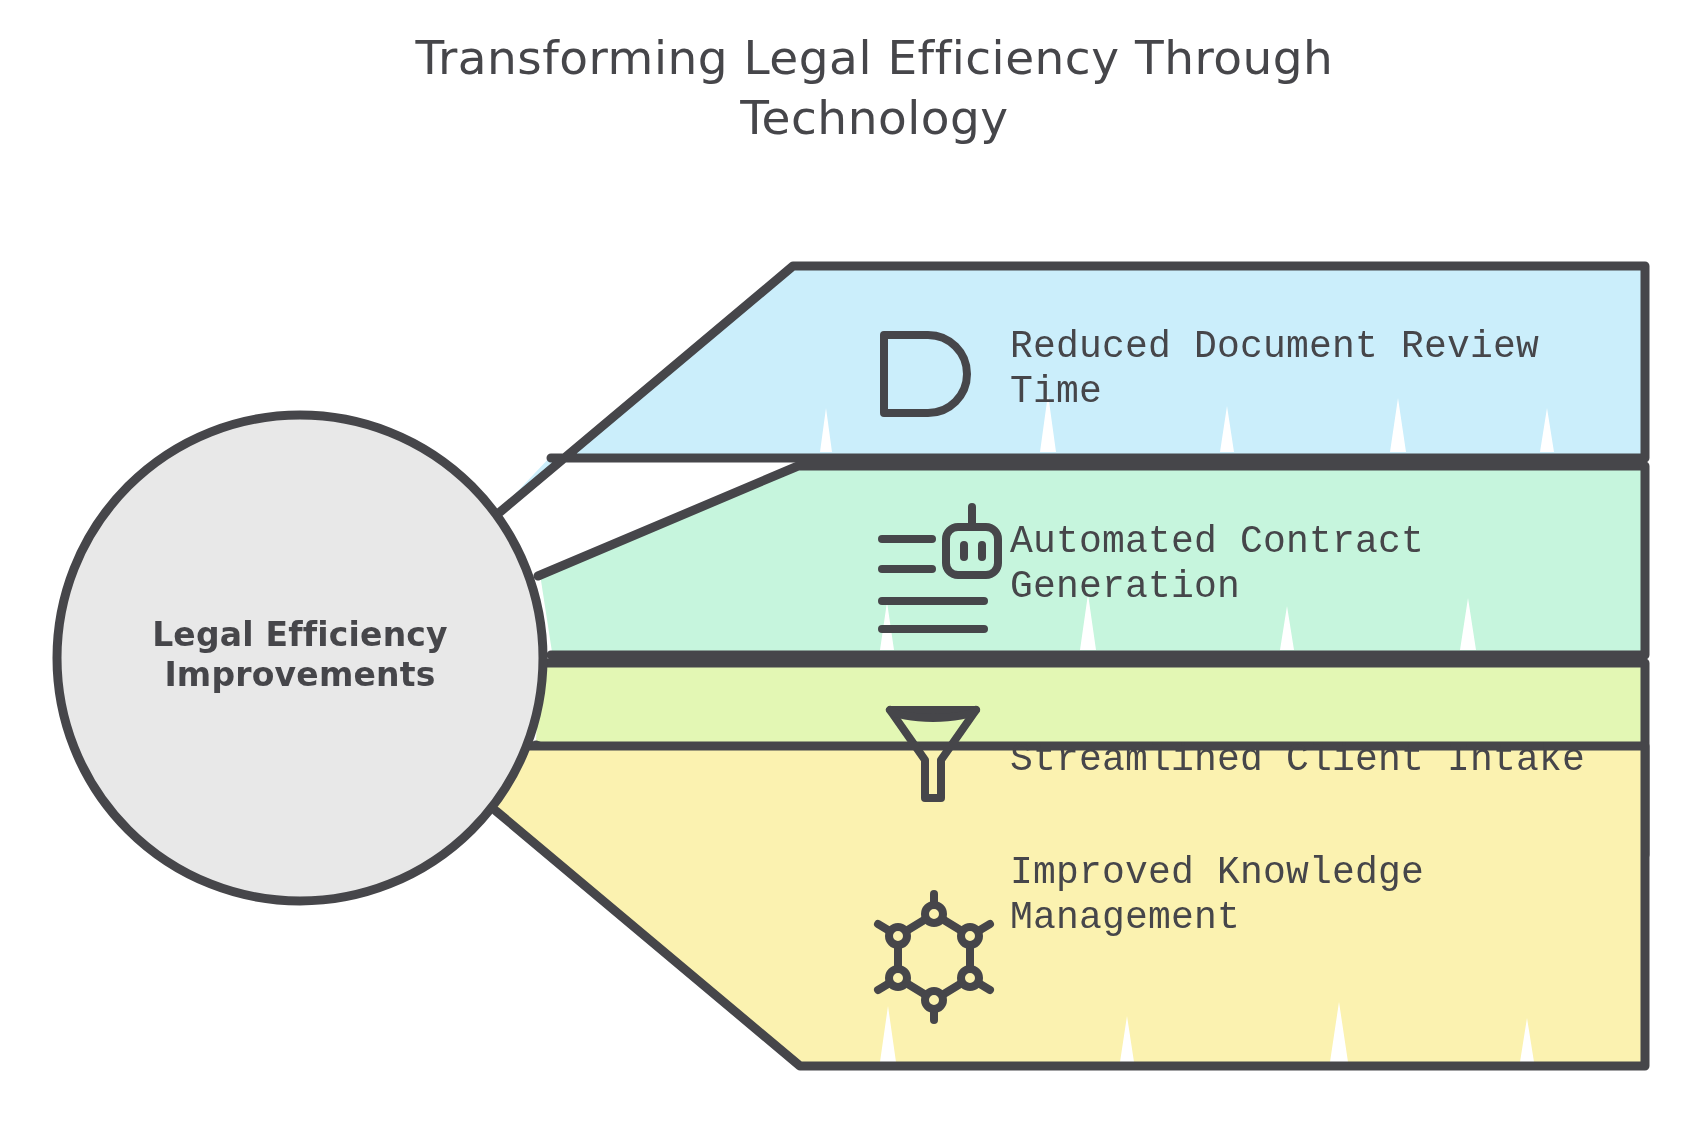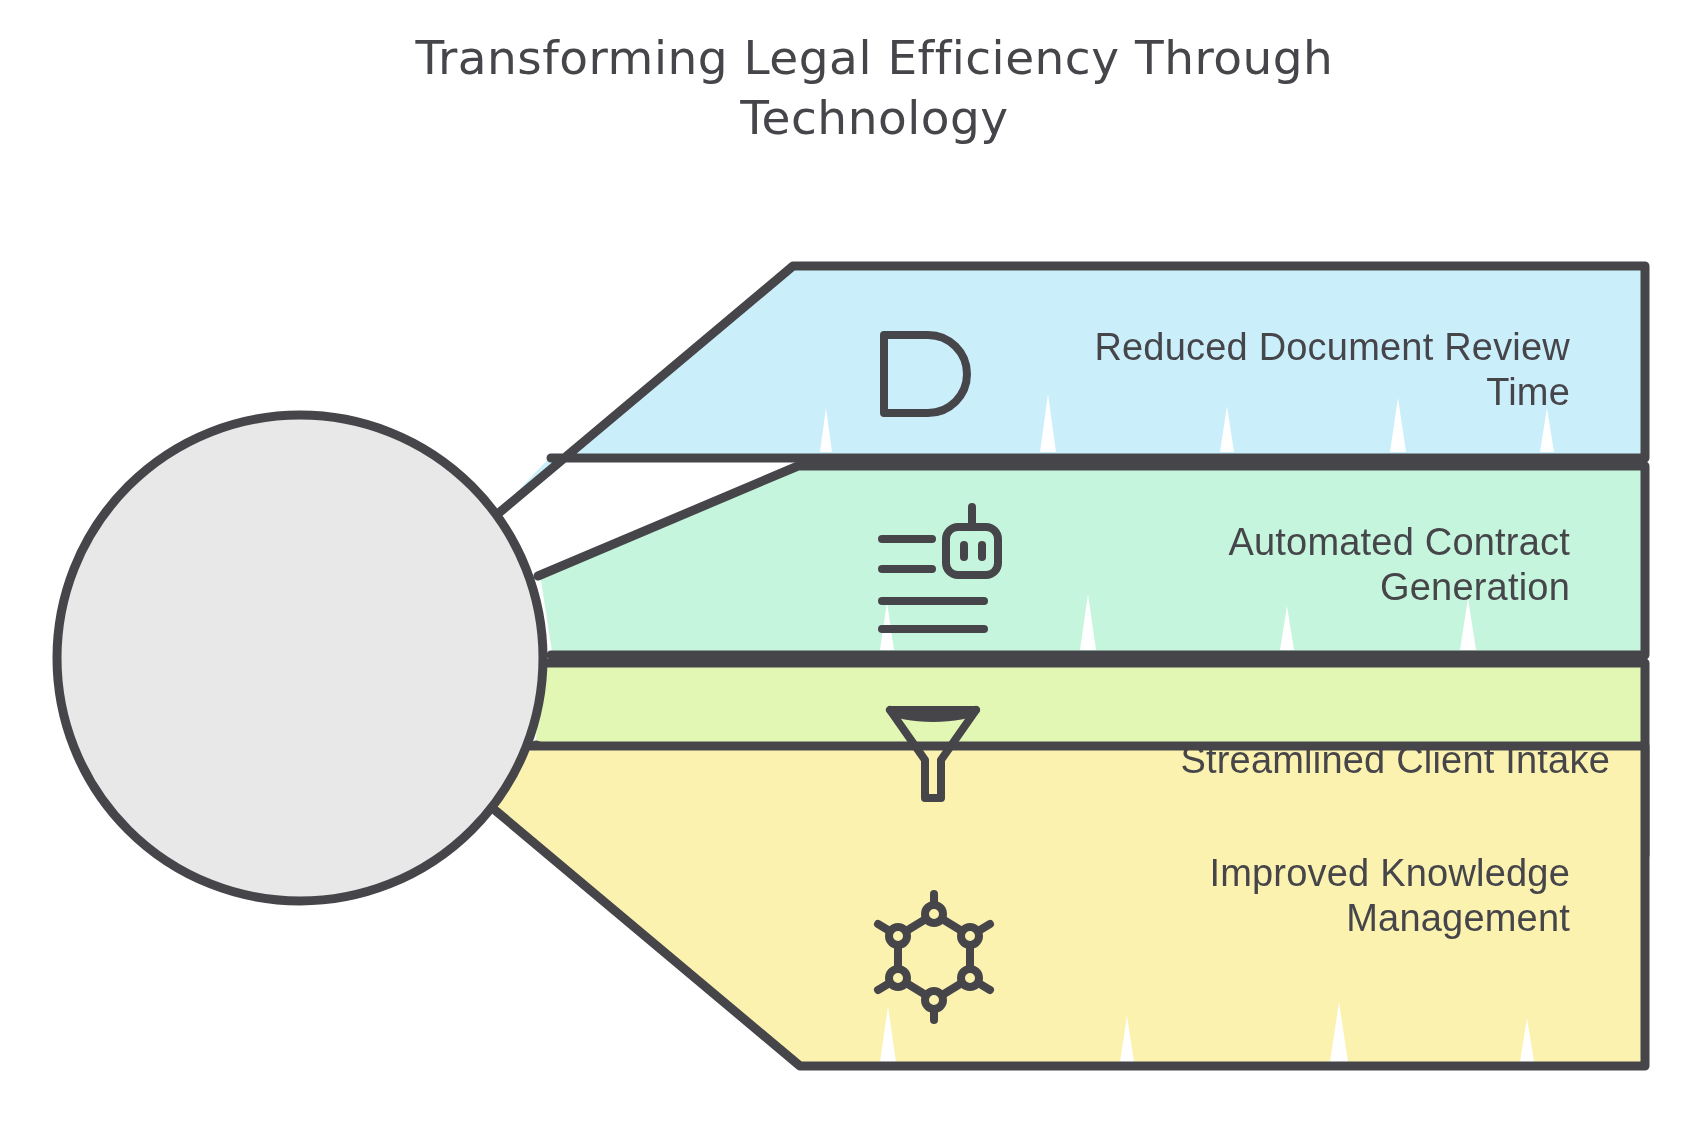--- a/index.html
+++ b/index.html
@@ -36,27 +36,26 @@
   }
   #diagram {
     position: absolute;
     left: 0;
     top: 0;
     width: 1689px;
     height: 1136px;
   }
   .band-label {
     position: absolute;
-    font-family: Liberation Sans, sans-serif;
+    font-family: Liberation Mono, monospace;
     font-size: 38px;
     line-height: 1.18;
     color: #46464a;
     white-space: pre-line;
     letter-spacing: 0.2px;
-    text-align: right;
   }
   .hub-label {
     position: absolute;
     font-family: "DejaVu Sans", sans-serif;
     font-weight: bold;
     font-size: 33px;
     line-height: 1.22;
     color: #46464a;
     text-align: center;
     white-space: pre-line;
@@ -190,20 +189,22 @@
       <line x1="16" y1="70" x2="-4" y2="82"></line>
       <circle cx="52" cy="6" r="9" fill="#fbf2b0"></circle>
       <circle cx="88" cy="28" r="9" fill="#fbf2b0"></circle>
       <circle cx="88" cy="70" r="9" fill="#fbf2b0"></circle>
       <circle cx="52" cy="92" r="9" fill="#fbf2b0"></circle>
       <circle cx="16" cy="70" r="9" fill="#fbf2b0"></circle>
       <circle cx="16" cy="28" r="9" fill="#fbf2b0"></circle>
     </g>
   </svg>
 
+  <div class="hub-label" style="left:110px; top:615px; width:380px;">Legal Efficiency
+Improvements</div>
 
   <div class="band-label" style="left:1010px; top:325px; width:560px;">Reduced Document Review
 Time</div>
 
   <div class="band-label" style="left:1010px; top:738px; width:600px;">Streamlined Client Intake</div>
 
   <div class="band-label" style="left:1010px; top:520px; width:560px;">Automated Contract
 Generation</div>
 
   <div class="band-label" style="left:1010px; top:851px; width:560px;">Improved Knowledge

